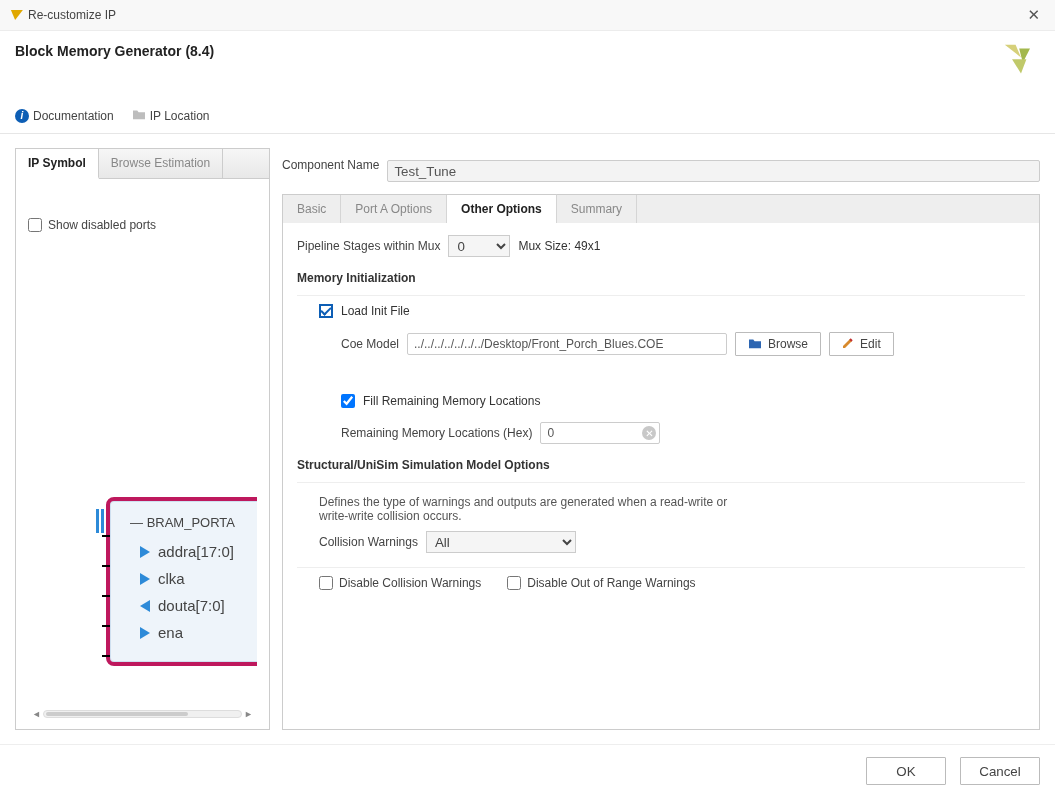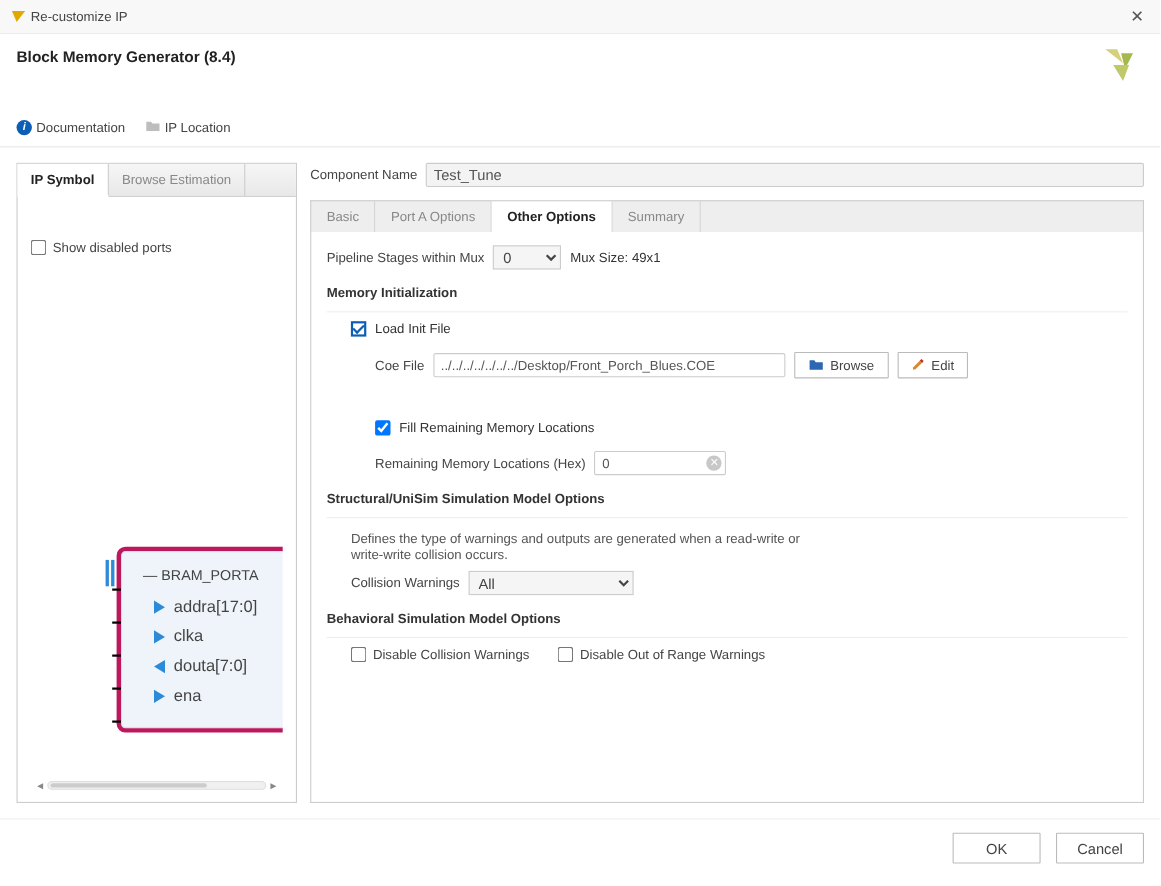--- a/index.html
+++ b/index.html
@@ -168,20 +168,21 @@
   .comp-row { display:flex; align-items:center; gap:8px; margin-bottom:12px;}
   .comp-row label { color:#444; }
   .comp-name-in {
     flex: 1;
     height: 22px;
     border: 1px solid #ccc;
     background: #f3f3f3;
     padding: 2px 6px;
     color: #555;
     border-radius: 2px;
+    margin-top: 12px;
   }
   .tabbar {
     display: flex;
     background: #eee;
     border: 1px solid #ccc;
     border-bottom: none;
   }
   .tabbar .tab {
     padding: 7px 14px;
     color: #888;
@@ -388,21 +389,21 @@
       </div>
 
       <div class="section-title">Memory Initialization</div>
       <hr class="section-divider">
       <div class="section-block">
         <div class="chk-row2">
           <span class="chk-square checked"></span>
           <label>Load Init File</label>
         </div>
         <div class="row sub-indent" style="gap:8px;">
-          <label>Coe File</label>
+          <label>Coe Model</label>
           <input class="txt-in" style="width: 320px;" value="../../../../../../../Desktop/Front_Porch_Blues.COE">
           <button class="btn">
             <span class="open-folder-ic">
               <svg viewBox="0 0 16 14">
                   <path d="M1 3 h5 l1.5 2 H15 v8 H1z"></path>
                 </svg>
             </span>
             <span>Browse</span>
           </button>
           <button class="btn">
@@ -434,21 +435,20 @@
       <div class="section-block">
         <div class="desc-text" style="max-width:420px;">Defines the type of warnings and outputs are generated when a read-write or write-write collision occurs.</div>
         <div class="row">
           <label>Collision Warnings</label>
           <select class="drop" style="width:150px">
             <option>All</option>
           </select>
         </div>
       </div>
 
-      <div class="section-title">Behavioral Simulation Model Options</div>
       <hr class="section-divider">
       <div class="section-block">
         <div class="row" style="gap:26px;">
           <span class="chk-row" style="margin:0;">
             <input type="checkbox" class="native" style="">
             <label>Disable Collision Warnings</label>
           </span>
           <span class="chk-row" style="margin:0;">
             <input type="checkbox" class="native" style="">
             <label>Disable Out of Range Warnings</label>

